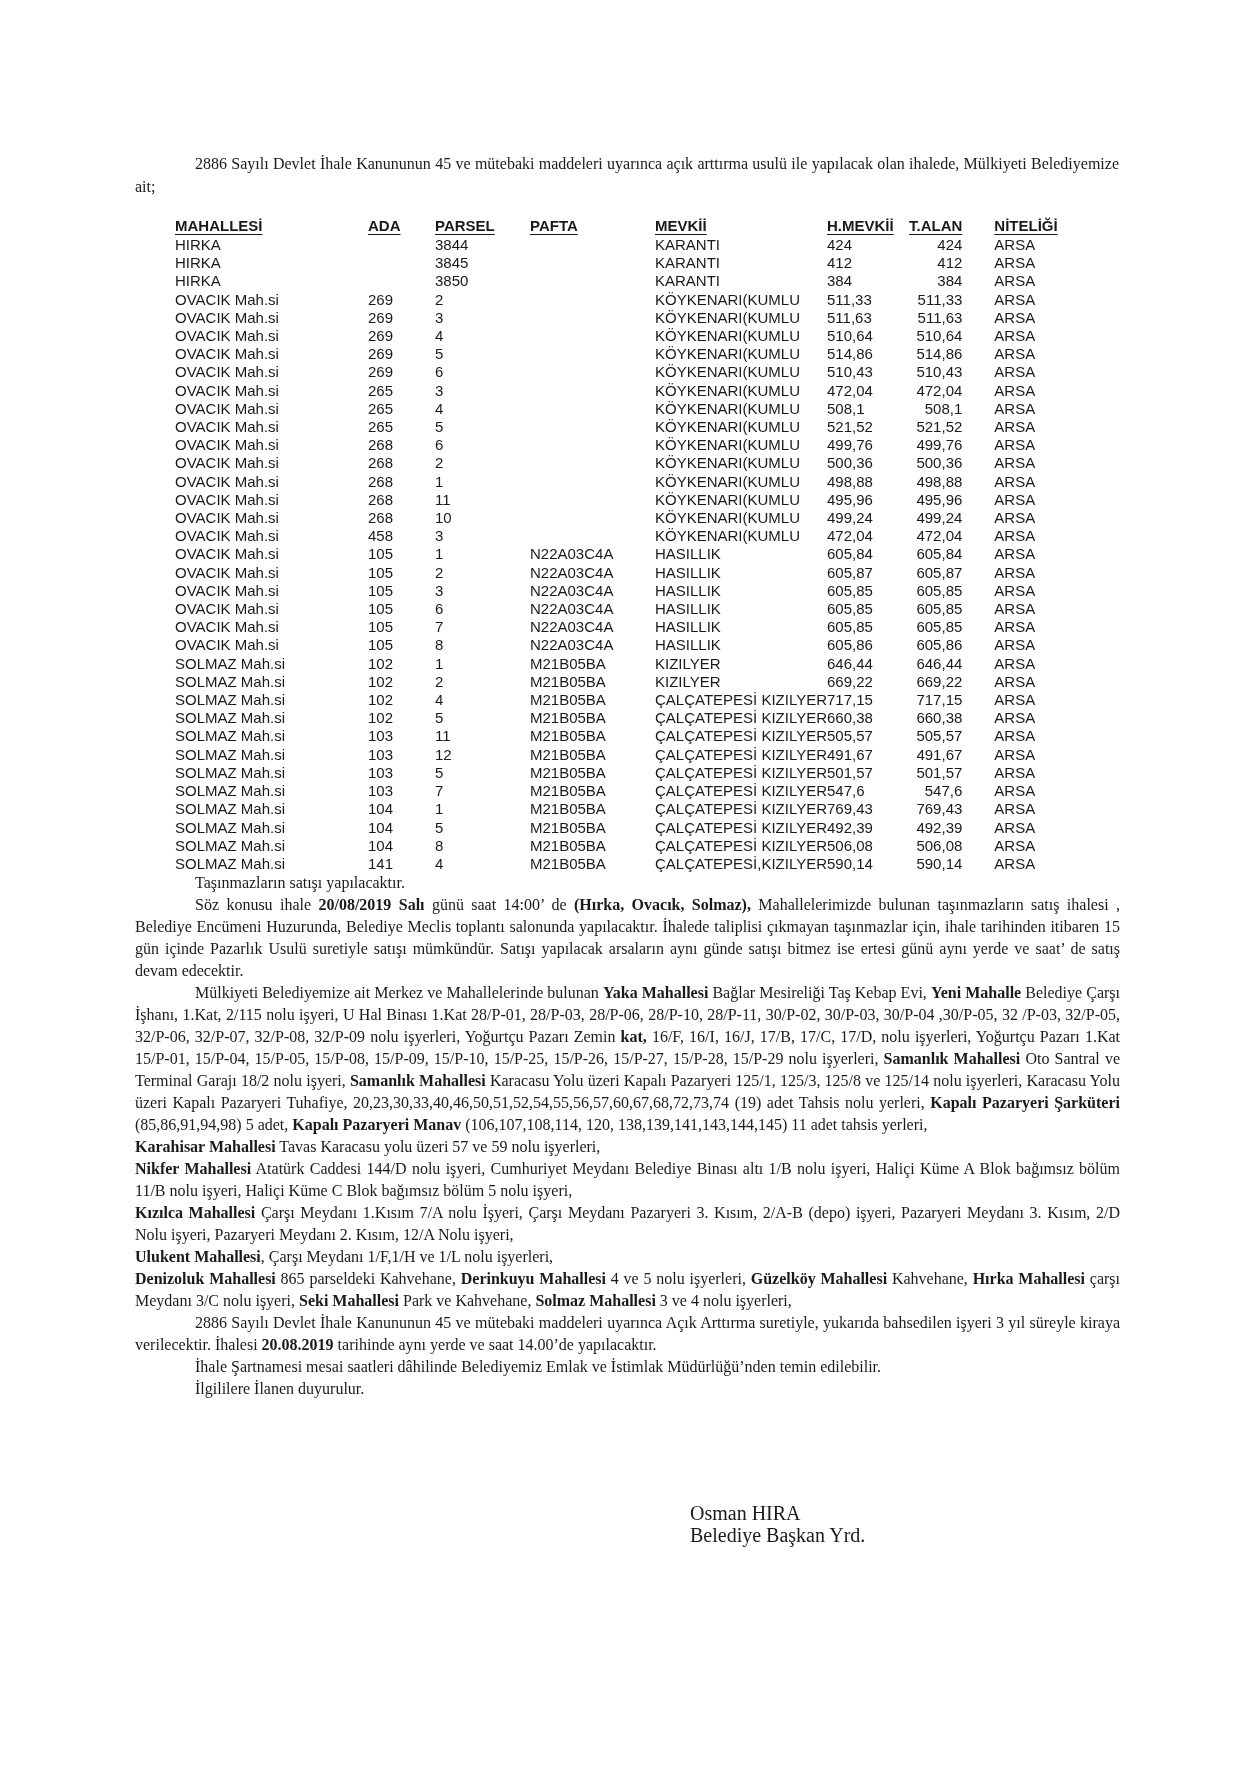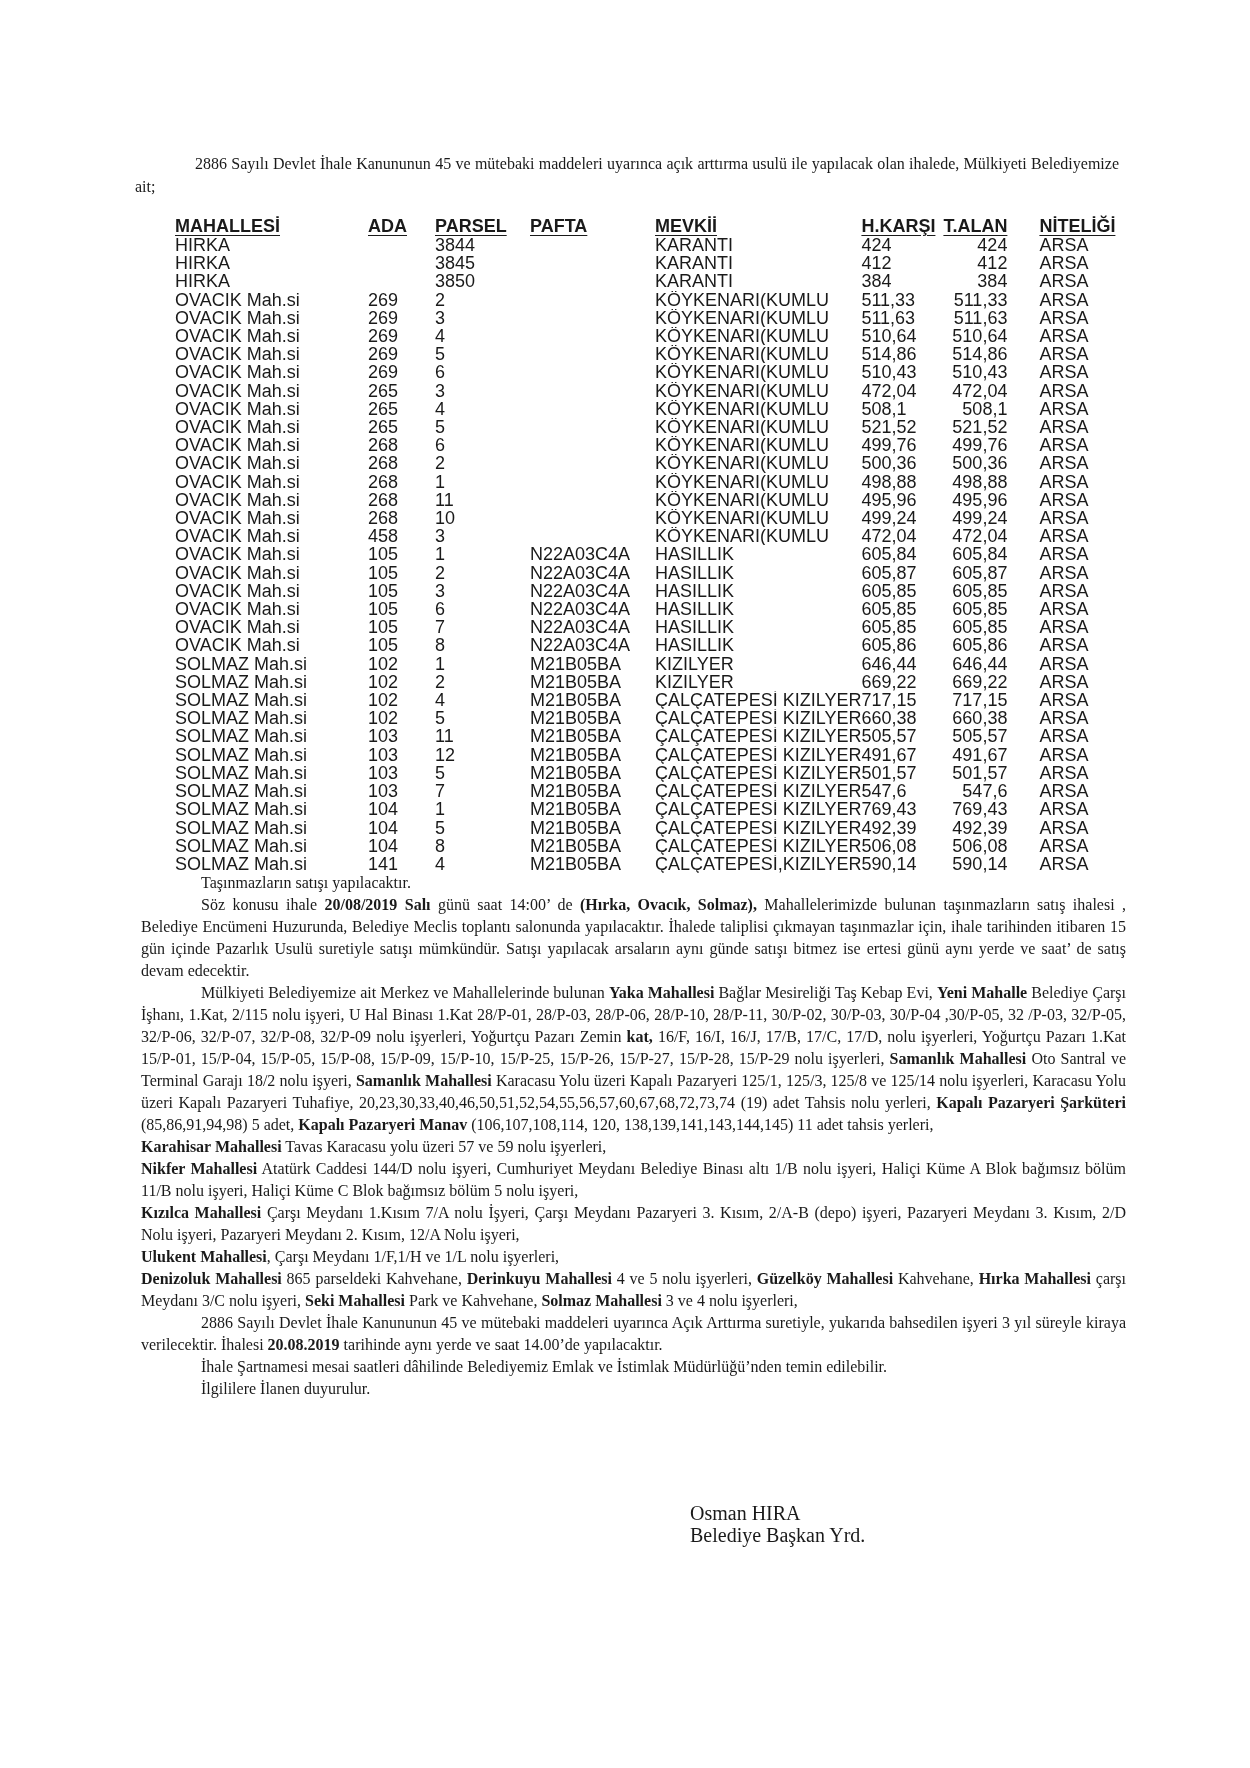--- a/index.html
+++ b/index.html
@@ -14,38 +14,38 @@
     letter-spacing:2px;
   }
   .doc-title span{text-decoration:underline;text-underline-offset:4px;}
   .intro{
     position:absolute;top:152px;left:135px;width:984px;margin:0;
     font-size:16px;line-height:23px;text-align:justify;text-indent:60px;
   }
   table.ilan{
     position:absolute;top:216px;left:175px;border-collapse:collapse;
     table-layout:fixed;
-    font-family:"Liberation Sans",sans-serif;font-size:18px;
+    font-family:"Liberation Sans",sans-serif;font-size:15px;
   }
   table.ilan col.c0{width:193px}
   table.ilan col.c1{width:67px}
   table.ilan col.c2{width:95px}
   table.ilan col.c3{width:125px}
   table.ilan col.c4{width:163px}
   table.ilan col.c5{width:82px}
   table.ilan col.c6{width:48px}
   table.ilan col.c7{width:90px}
   table.ilan th{
     text-align:left;font-weight:bold;padding:0;line-height:20px;
     text-decoration:underline;text-underline-offset:3px;white-space:nowrap;
   }
   table.ilan td{padding:0;line-height:18.2px;white-space:nowrap;overflow:hidden;}
   table.ilan th.col6,table.ilan td.col6{text-align:right;}
   table.ilan th.col7,table.ilan td.col7{padding-left:32px;}
-  .paras{position:absolute;top:872px;left:141px;width:985px;}
+  .paras{position:absolute;top:872px;left:135px;width:985px;}
   .paras p{margin:0;font-size:16px;line-height:22px;text-align:justify;}
   .paras p.indent{text-indent:60px;}
   .signature{
     position:absolute;top:1502px;left:690px;width:260px;
     font-weight:normal;font-size:20px;line-height:22px;
   }
 </style>
 </head>
 <body>
 
@@ -65,21 +65,21 @@
         <col class="c6">
         <col class="c7">
     </colgroup>
     <thead>
       <tr>
         <th class="col0">MAHALLESİ</th>
         <th class="col1">ADA</th>
         <th class="col2">PARSEL</th>
         <th class="col3">PAFTA</th>
         <th class="col4">MEVKİİ</th>
-        <th class="col5">H.KARŞI</th>
+        <th class="col5">H.MEVKİİ</th>
         <th class="col6">T.ALAN</th>
         <th class="col7">NİTELİĞİ</th>
       </tr>
     </thead>
     <tbody>
         <tr>
           <td class="col0">HIRKA</td>
           <td class="col1"></td>
           <td class="col2">3844</td>
           <td class="col3"></td>

